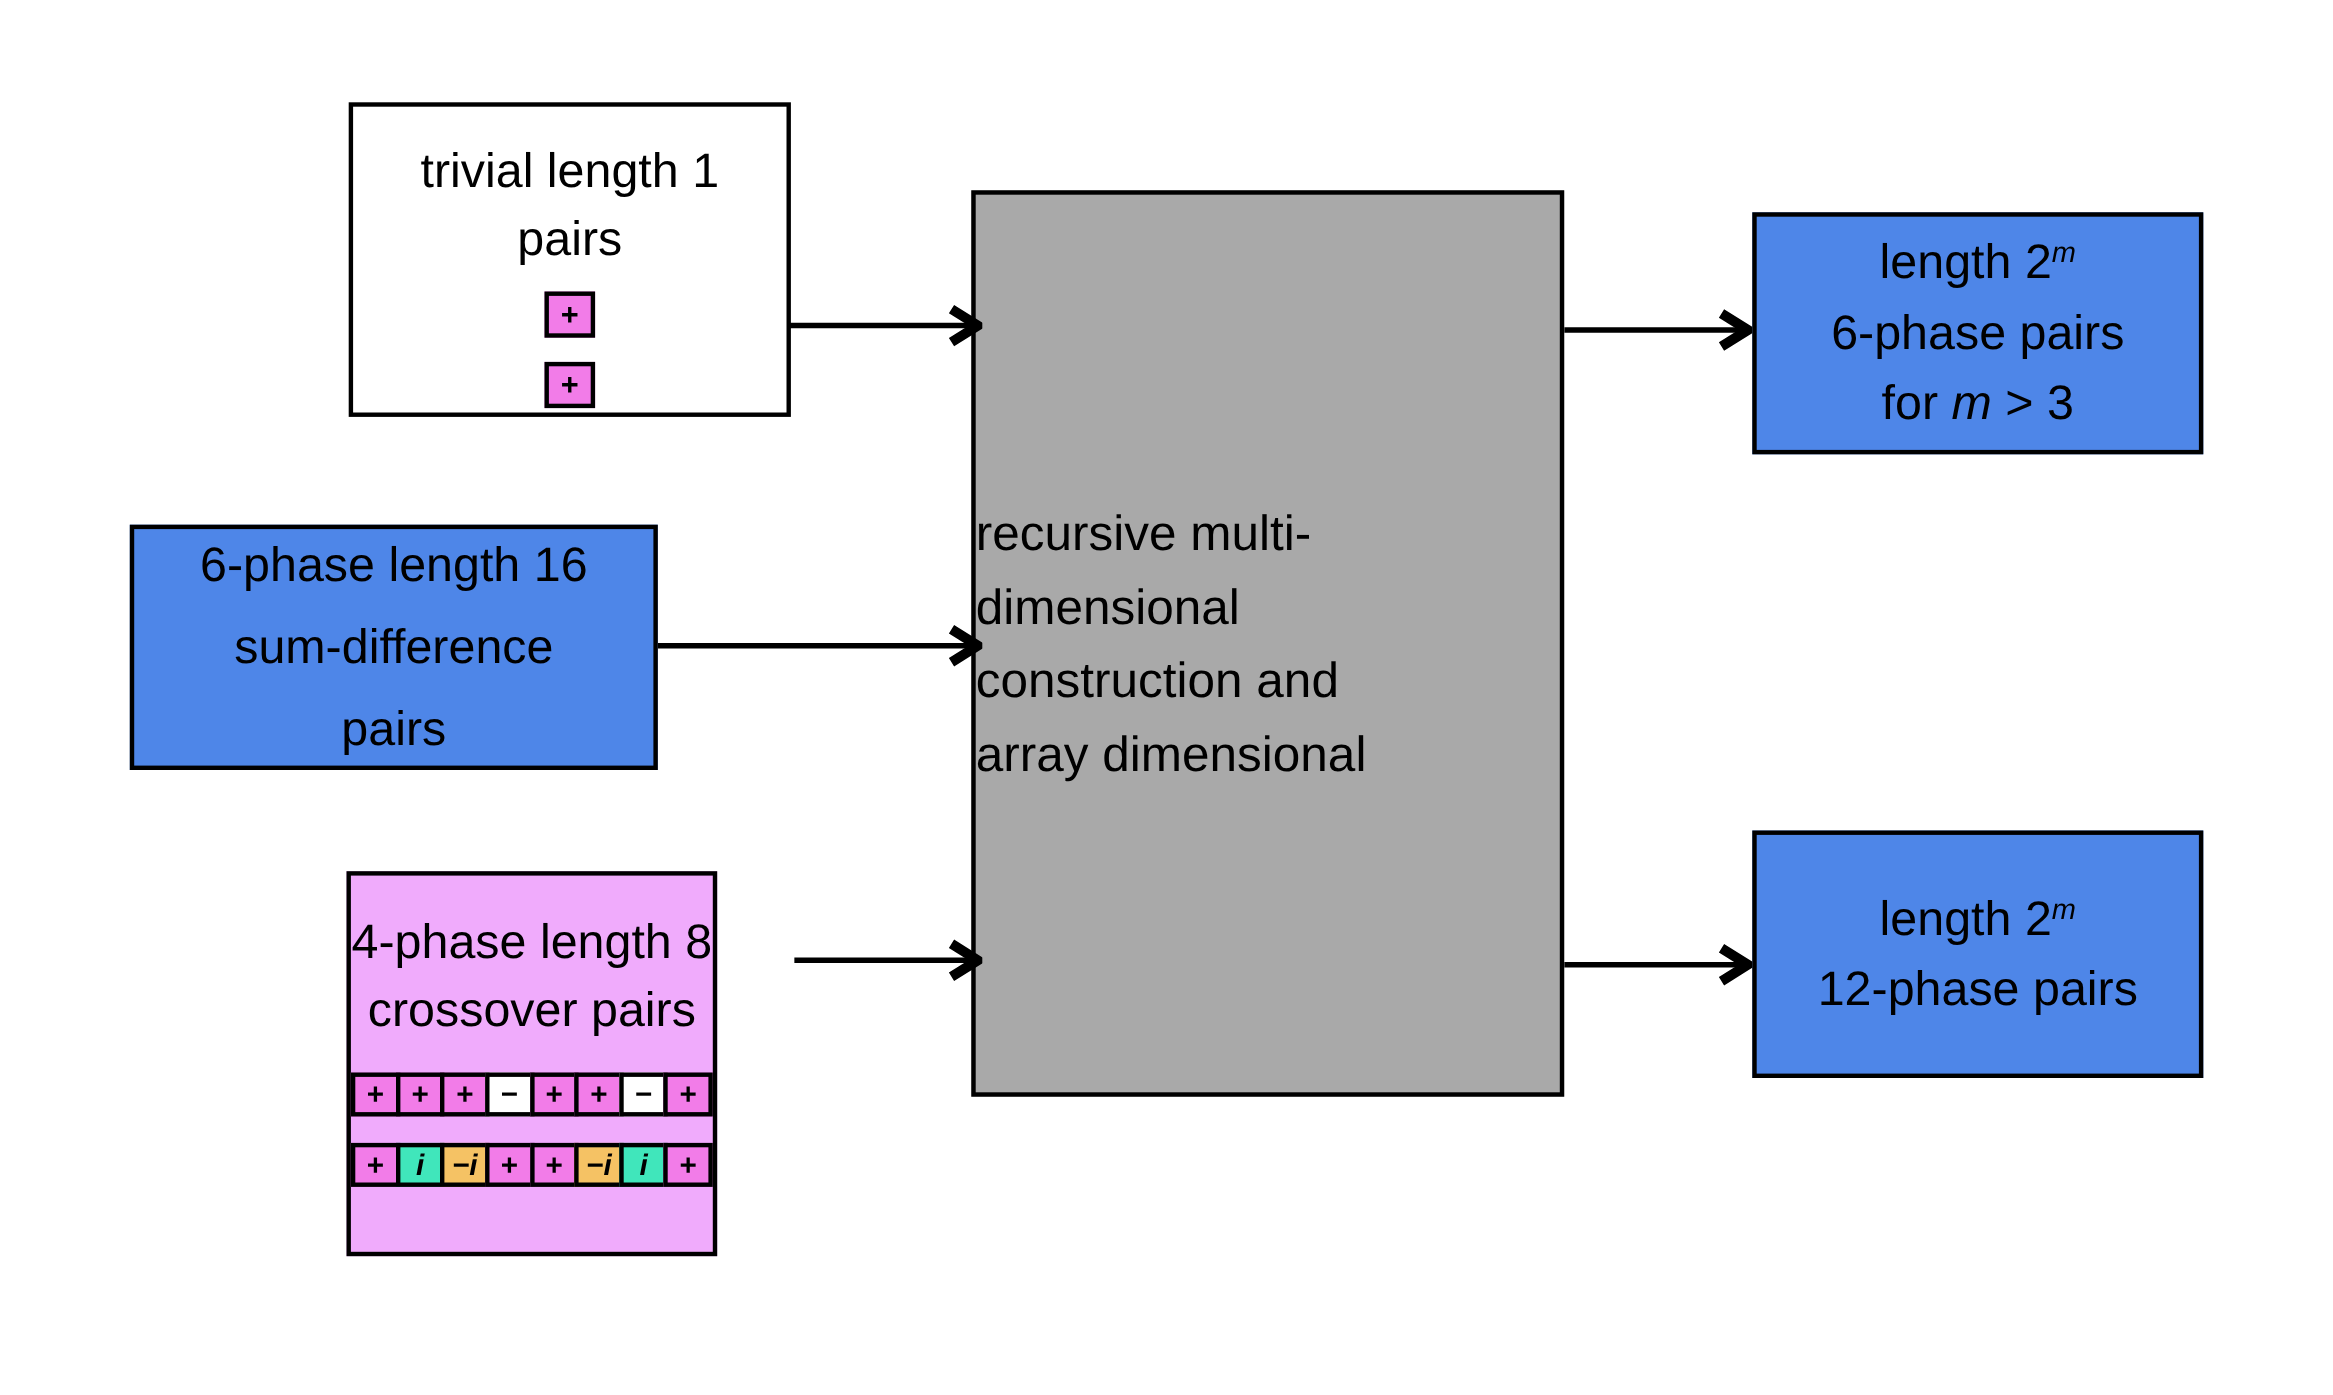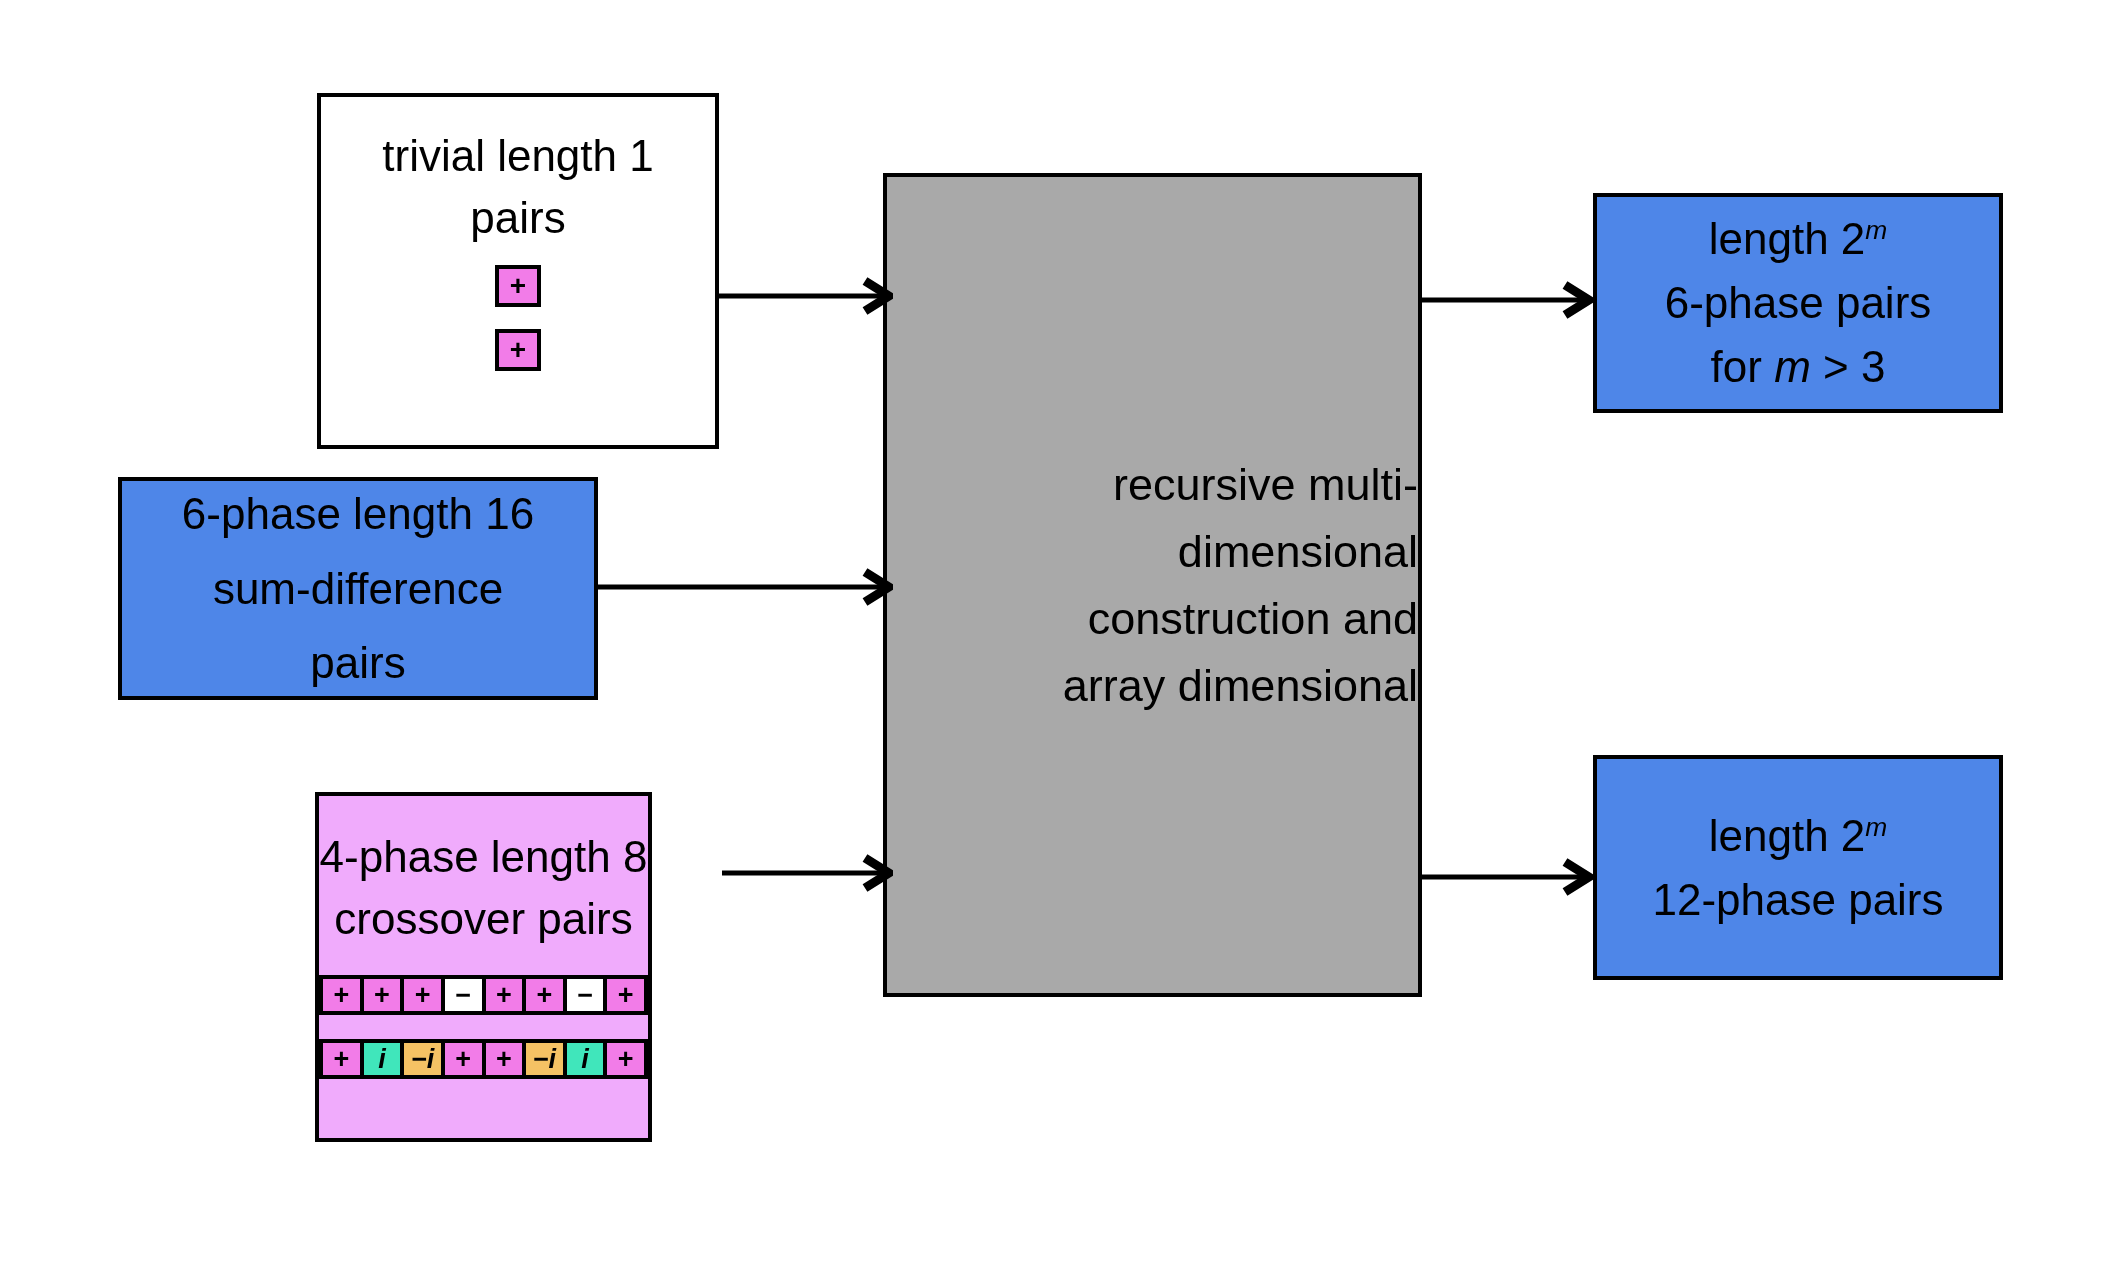--- a/index.html
+++ b/index.html
@@ -14,21 +14,21 @@
   }
   .box {
     position: absolute;
     border: 4px solid #000000;
     box-sizing: border-box;
     text-align: center;
   }
   .line { font-size: 44px; line-height: 62px; white-space: nowrap; }
 
   
-  .trivial-box { left: 317px; top: 93px; width: 402px; height: 356px; background: #ffffff; padding-top: 28px; }
+  .trivial-box { left: 317px; top: 93px; width: 402px; height: 286px; background: #ffffff; padding-top: 28px; }
   .sq {
     width: 46px; height: 42px;
     border: 4px solid #000000; box-sizing: border-box;
     margin: 0 auto;
     display: flex; align-items: center; justify-content: center;
     font-size: 28px; font-weight: bold;
   }
   .sq.first { margin-top: 16px; }
   .sq.second { margin-top: 22px; }
 
@@ -53,21 +53,21 @@
   }
   .cell:first-child { margin-left: 0; }
   .strip.row2 .cell:nth-child(2),
   .strip.row2 .cell:nth-child(3),
   .strip.row2 .cell:nth-child(6),
   .strip.row2 .cell:nth-child(7) { font-style: italic; }
 
   
   .center-box {
     left: 883px; top: 173px; width: 539px; height: 824px;
-    display: flex; flex-direction: column; align-items: flex-end; justify-content: center;
+    display: flex; flex-direction: column; align-items: flex-start; justify-content: center;
   }
   .center-box .line { font-size: 45px; line-height: 67px; }
 
   
   .output-box {
     left: 1593px; width: 410px;
     display: flex; flex-direction: column; align-items: center; justify-content: center;
   }
   .output-top { top: 193px; height: 220px; }
   .output-bottom { top: 755px; height: 225px; }

